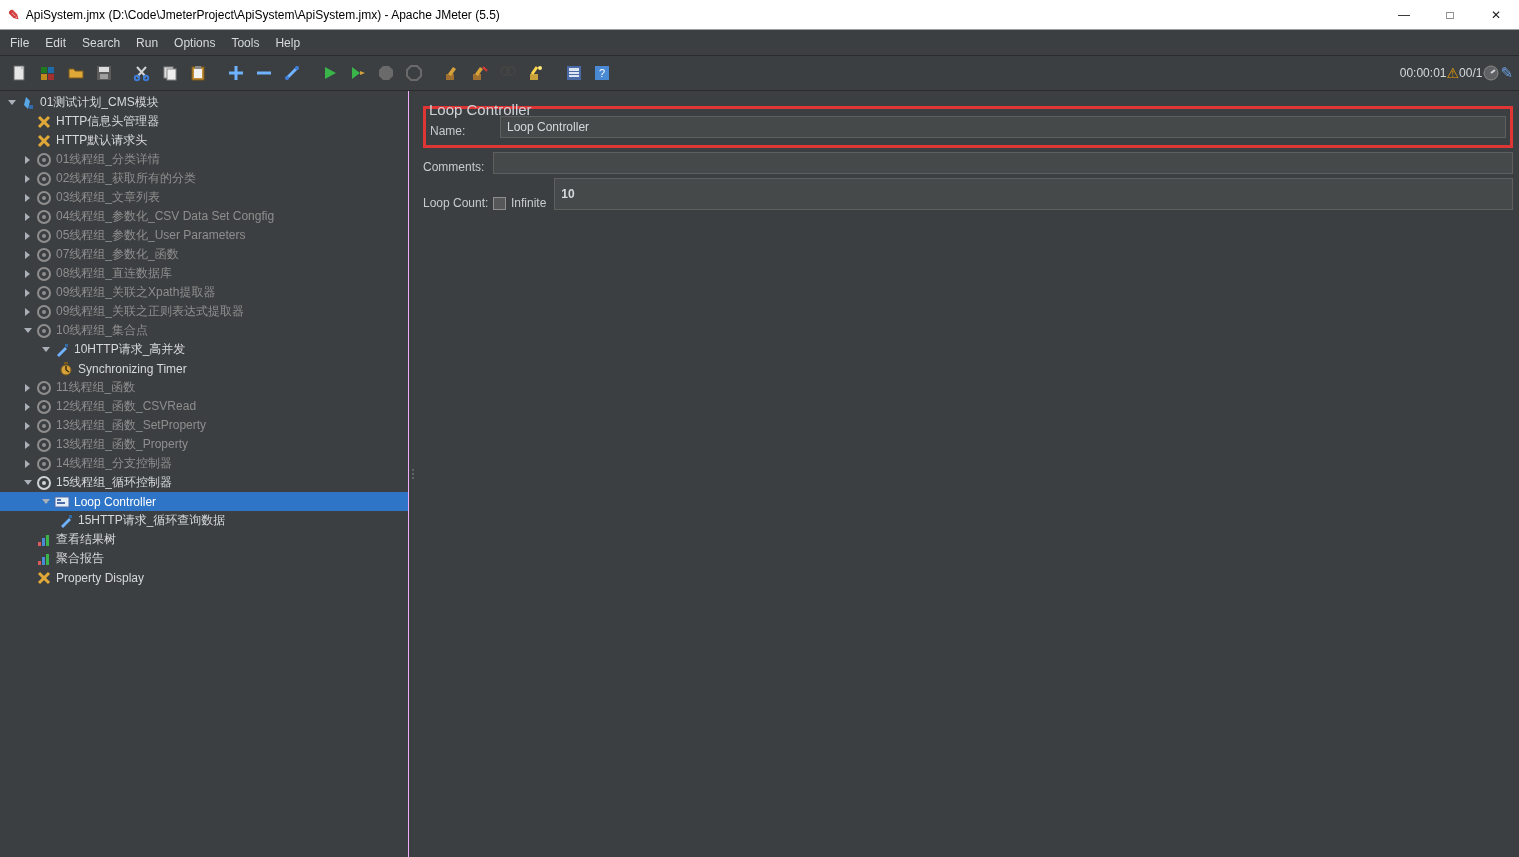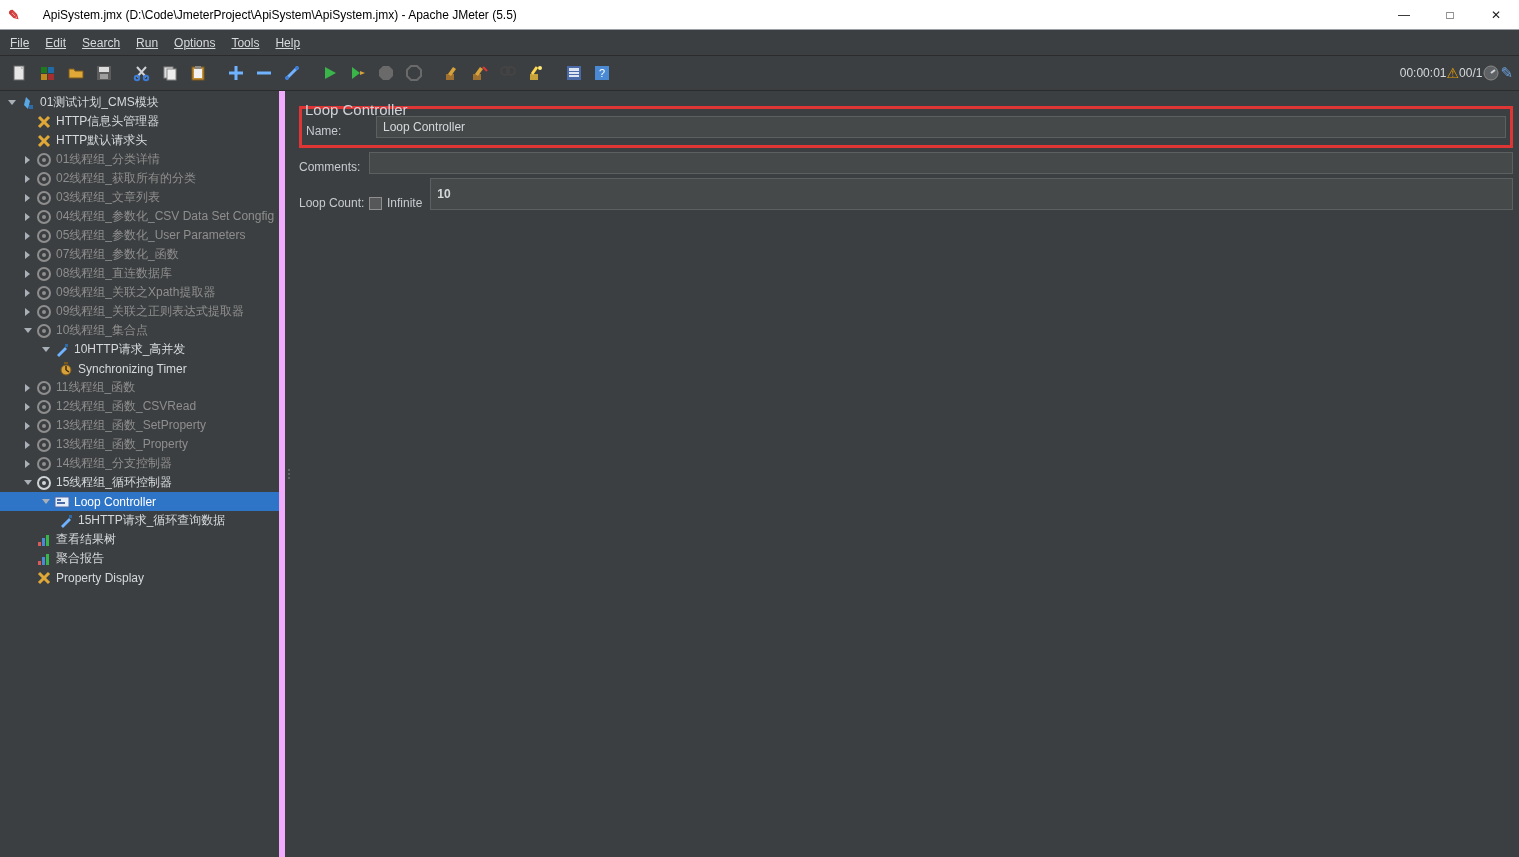--- a/index.html
+++ b/index.html
@@ -23,53 +23,53 @@
     font-size:12px; background:var(--bg-main); color:var(--text);
     overflow:hidden; user-select:none; cursor:default;
   }
 
   
   .titlebar {
     height:30px; background:var(--bg-titlebar); color:#000;
     display:flex; align-items:center; padding:0 0 0 8px; border-bottom:1px solid #9aa0a6;
   }
   .titlebar .feather { color:#d23a3a; font-weight:bold; font-size:14px; margin-right:6px; }
-  .titlebar .title { flex:0 0 auto; font-size:12px;margin-left:17px; }
+  .titlebar .title { flex:0 0 auto; font-size:12px; }
   .titlebar .spacer { flex:1; }
   .win-btn { width:46px; height:30px; display:flex; align-items:center; justify-content:center; color:#1a1a1a; font-family:"Segoe UI Symbol",sans-serif; }
 
   
   .menubar {
     height:26px; background:#3c3f41; border-bottom:1px solid #2b2b2b;
     display:flex; align-items:center; padding:0 2px;
   }
   .menu-item { padding:3px 8px; position:relative; color:var(--text); }
-  .menu-item .ul { text-decoration:underline; }
+  .menu-item .ul { }
 
   
   .toolbar {
     height:35px; background:#3c3f41; border-bottom:1px solid #2b2b2b;
     display:flex; align-items:center; padding:0 6px;
   }
   .tb-group { display:flex; align-items:center; }
   .tb-sep { width:10px; }
   .tb-btn {
     width:26px; height:26px; margin:0 1px;
     display:flex; align-items:center; justify-content:center;
     border:1px solid transparent; border-radius:2px;
   }
   .tb-btn svg { width:18px; height:18px; display:block; }
   .tb-right { margin-left:auto; display:flex; align-items:center; gap:0; color:var(--text); }
   .tri-warn { color:#f0a000; font-size:14px; }
 
   
   .body { display:flex; height:calc(100% - 30px - 26px - 35px); }
   .tree {
-    width:285px; background:var(--bg-main);
-    border-right:6px solid #f0abfc; overflow:auto; padding-top:2px;
+    width:409px; background:var(--bg-main);
+    border-right:1px solid #f0abfc; overflow:auto; padding-top:2px;
   }
   .split-grip { width:8px; background:var(--bg-main); display:flex; flex-direction:column; justify-content:center; align-items:center; gap:2px; }
   .split-grip span { width:2px; height:2px; background:#6c7072; border-radius:50%; }
   .editor { flex:1; background:var(--bg-main); padding:0 6px 6px 6px; overflow:hidden; }
 
   
   .row { display:flex; align-items:center; height:19px; white-space:nowrap; color:var(--text); }
   .row.dim { color:var(--text-disabled); }
   .row.selected { background:var(--bg-selected); color:#fff; }
   .caret {

